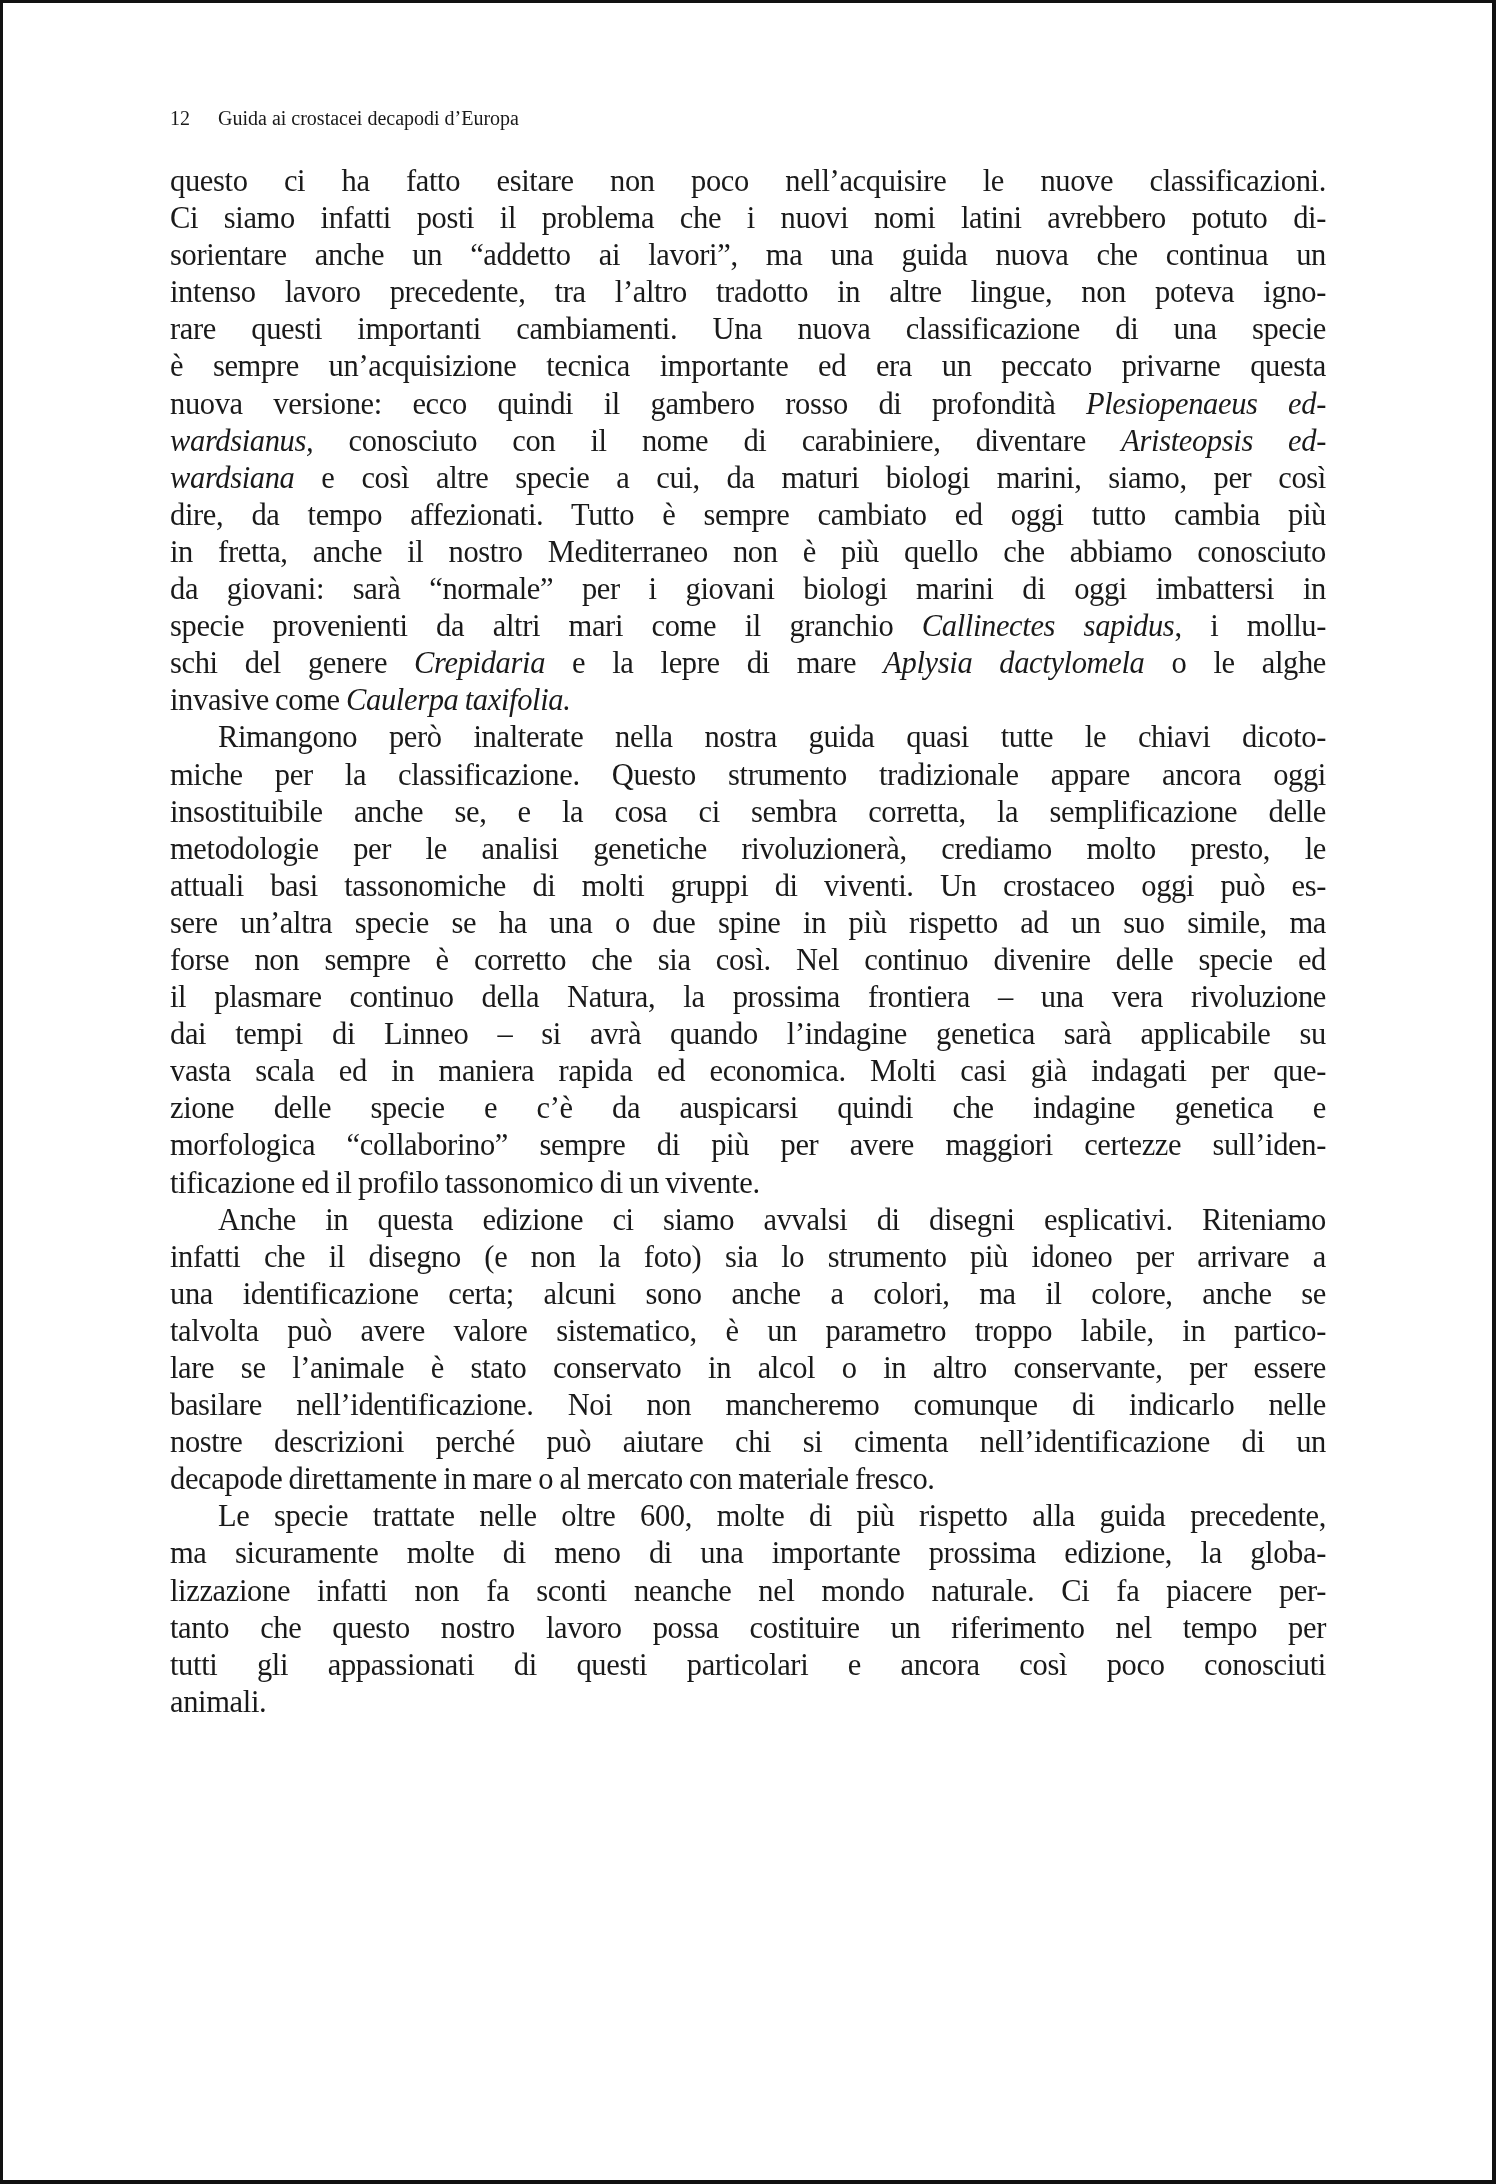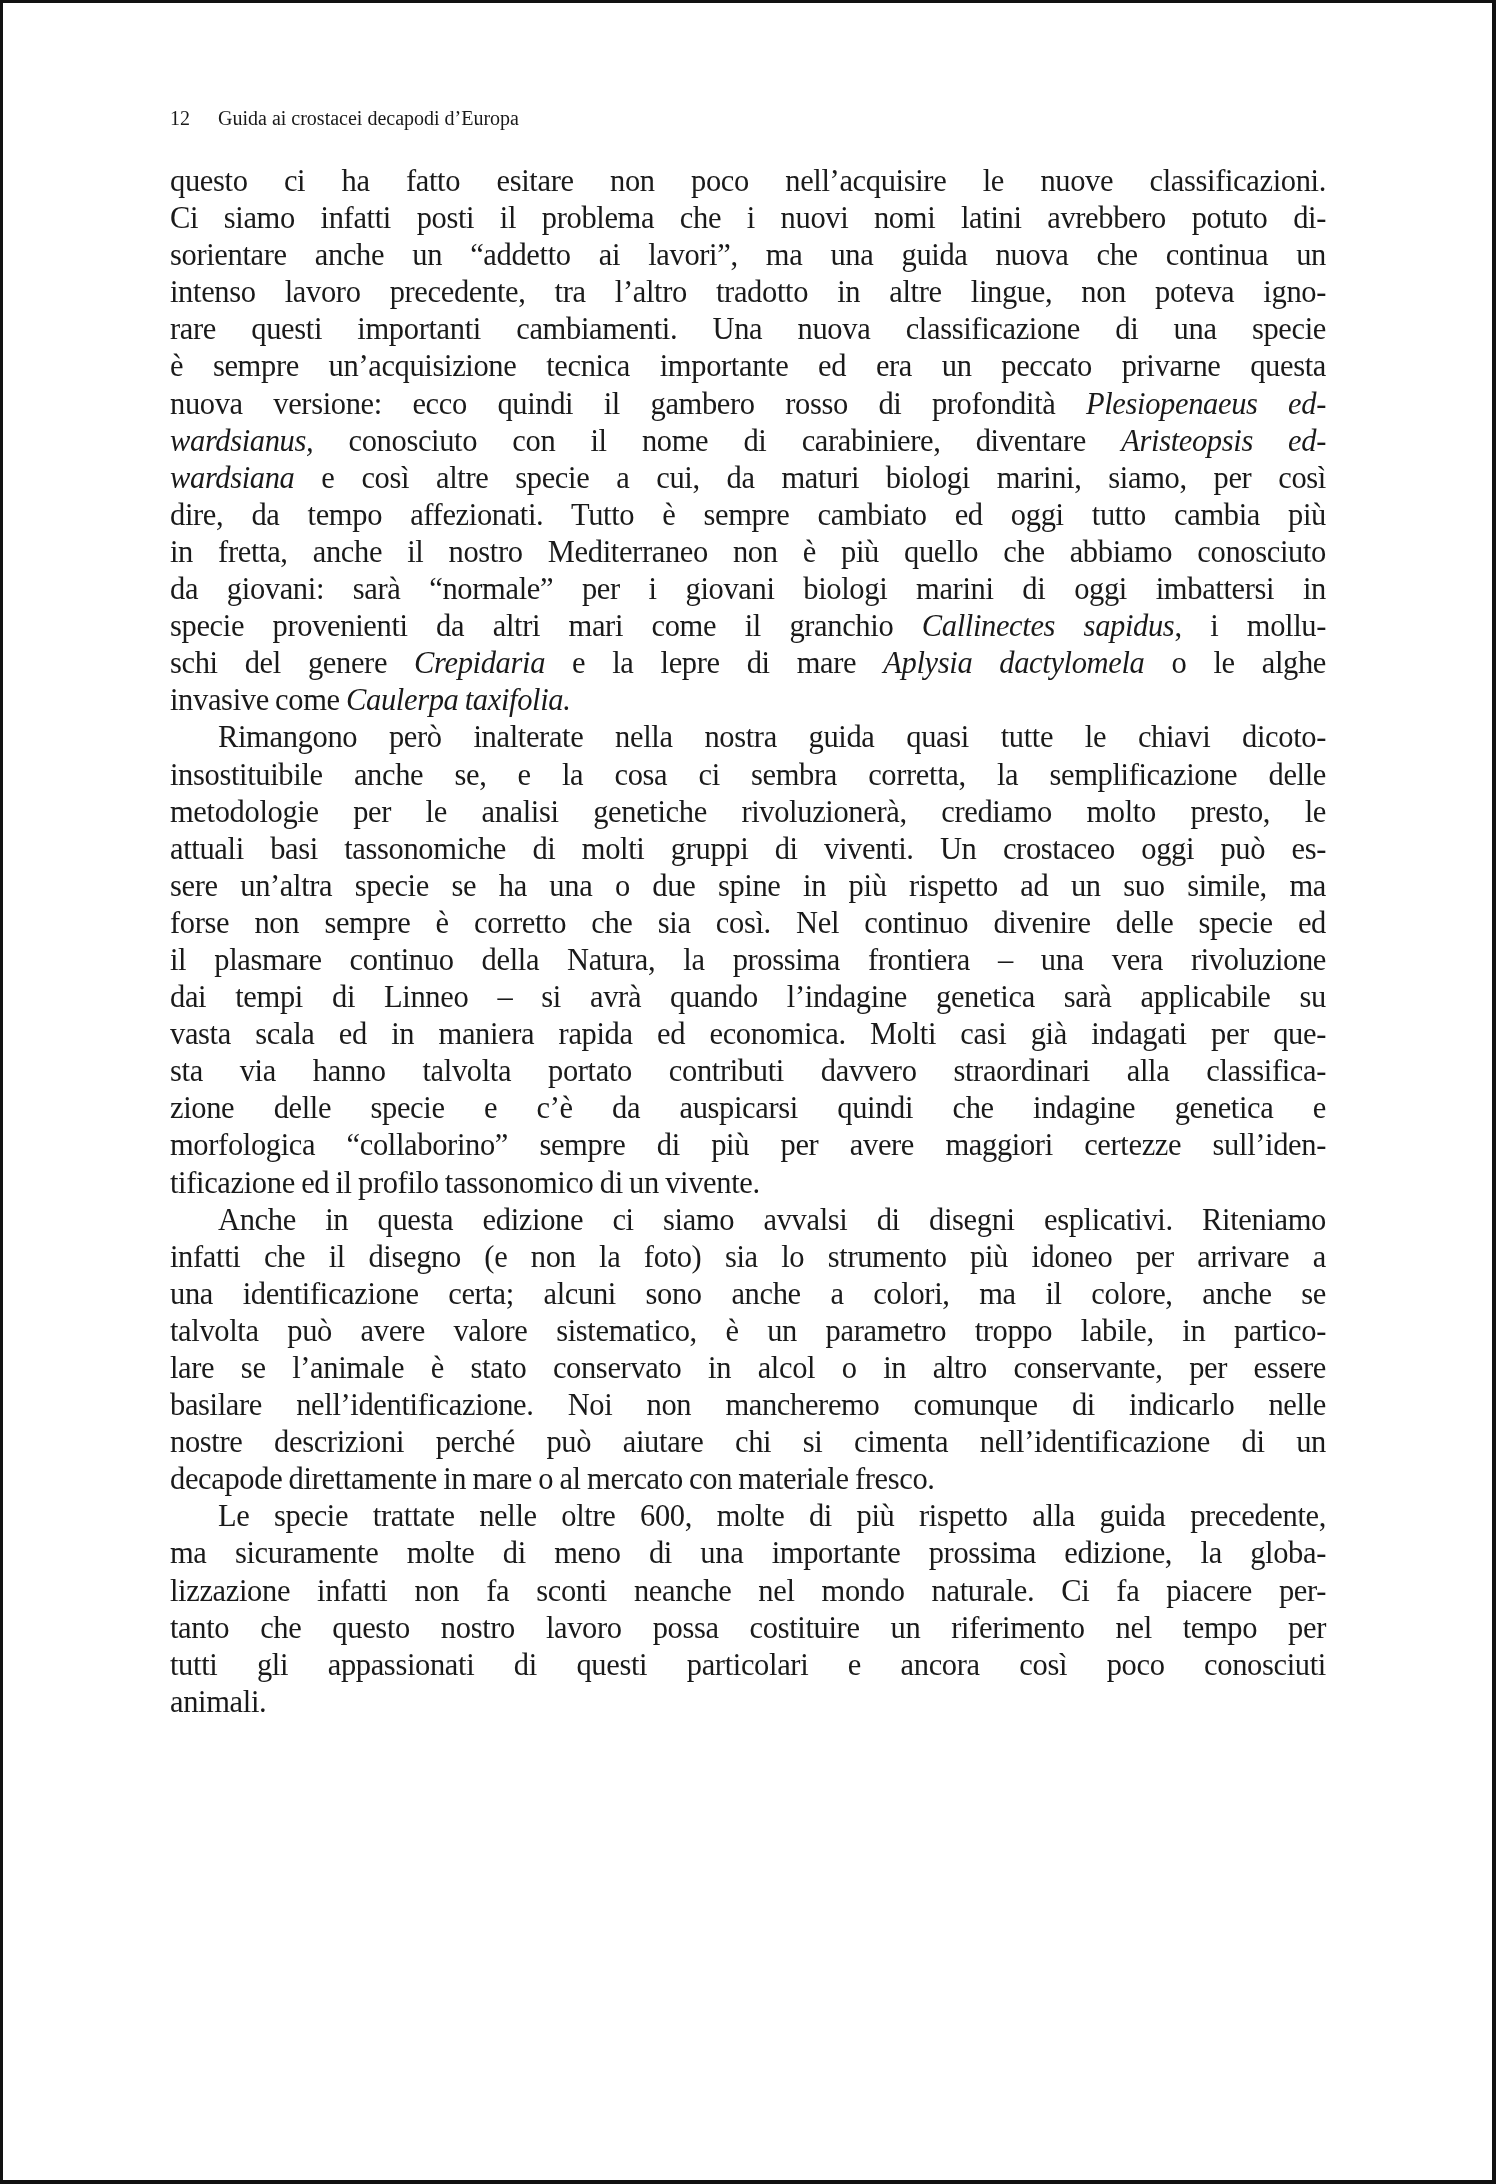--- a/index.html
+++ b/index.html
@@ -56,29 +56,29 @@
       <span class="line"><i>wardsiana</i><span>  e così altre specie a cui, da maturi biologi marini, siamo, per così</span></span>
       <span class="line"><span>dire, da tempo affezionati. Tutto è sempre cambiato ed oggi tutto cambia più</span></span>
       <span class="line"><span>in fretta, anche il nostro Mediterraneo non è più quello che abbiamo conosciuto</span></span>
       <span class="line"><span>da giovani: sarà “normale” per i giovani biologi marini di oggi imbattersi in</span></span>
       <span class="line"><span>specie provenienti da altri mari come il granchio </span><i>Callinectes sapidus</i><span>, i mollu-</span></span>
       <span class="line"><span>schi del genere </span><i>Crepidaria</i><span> e la lepre di mare </span><i>Aplysia dactylomela</i><span> o le alghe</span></span>
       <span class="line last"><span>invasive come </span><i>Caulerpa taxifolia.</i></span>
     </div>
     <div>
       <span class="line indent"><span>Rimangono però inalterate nella nostra guida quasi tutte le chiavi dicoto-</span></span>
+      <span class="line"><span>miche per la classificazione. Questo strumento tradizionale appare ancora oggi</span></span>
       <span class="line"><span>insostituibile anche se, e la cosa ci sembra corretta, la semplificazione delle</span></span>
       <span class="line"><span>metodologie per le analisi genetiche rivoluzionerà, crediamo molto presto, le</span></span>
       <span class="line"><span>attuali basi tassonomiche di molti gruppi di viventi. Un crostaceo oggi può es-</span></span>
       <span class="line"><span>sere un’altra specie se ha una o due spine in più rispetto ad un suo simile, ma</span></span>
       <span class="line"><span>forse non sempre è corretto che sia così. Nel continuo divenire delle specie ed</span></span>
       <span class="line"><span>il plasmare continuo della Natura, la prossima frontiera – una vera rivoluzione</span></span>
       <span class="line"><span>dai tempi di Linneo – si avrà quando l’indagine genetica sarà applicabile su</span></span>
       <span class="line"><span>vasta scala ed in maniera rapida ed economica. Molti casi già indagati per que-</span></span>
-      <span class="line"><span>sta via hanno talvolta portato contributi davvero straordinari alla classifica-</span></span>
       <span class="line"><span>zione delle specie e c’è da auspicarsi quindi che indagine genetica e</span></span>
       <span class="line"><span>morfologica “collaborino” sempre di più per avere maggiori certezze sull’iden-</span></span>
       <span class="line last"><span>tificazione ed il profilo tassonomico di un vivente.</span></span>
     </div>
     <div>
       <span class="line indent"><span>Anche in questa edizione ci siamo avvalsi di disegni esplicativi. Riteniamo</span></span>
       <span class="line"><span>infatti che il disegno (e non la foto) sia lo strumento più idoneo per arrivare a</span></span>
       <span class="line"><span>una identificazione certa; alcuni sono anche a colori, ma il colore, anche se</span></span>
       <span class="line"><span>talvolta può avere valore sistematico, è un parametro troppo labile, in partico-</span></span>
       <span class="line"><span>lare se l’animale è stato conservato in alcol o in altro conservante, per essere</span></span>

